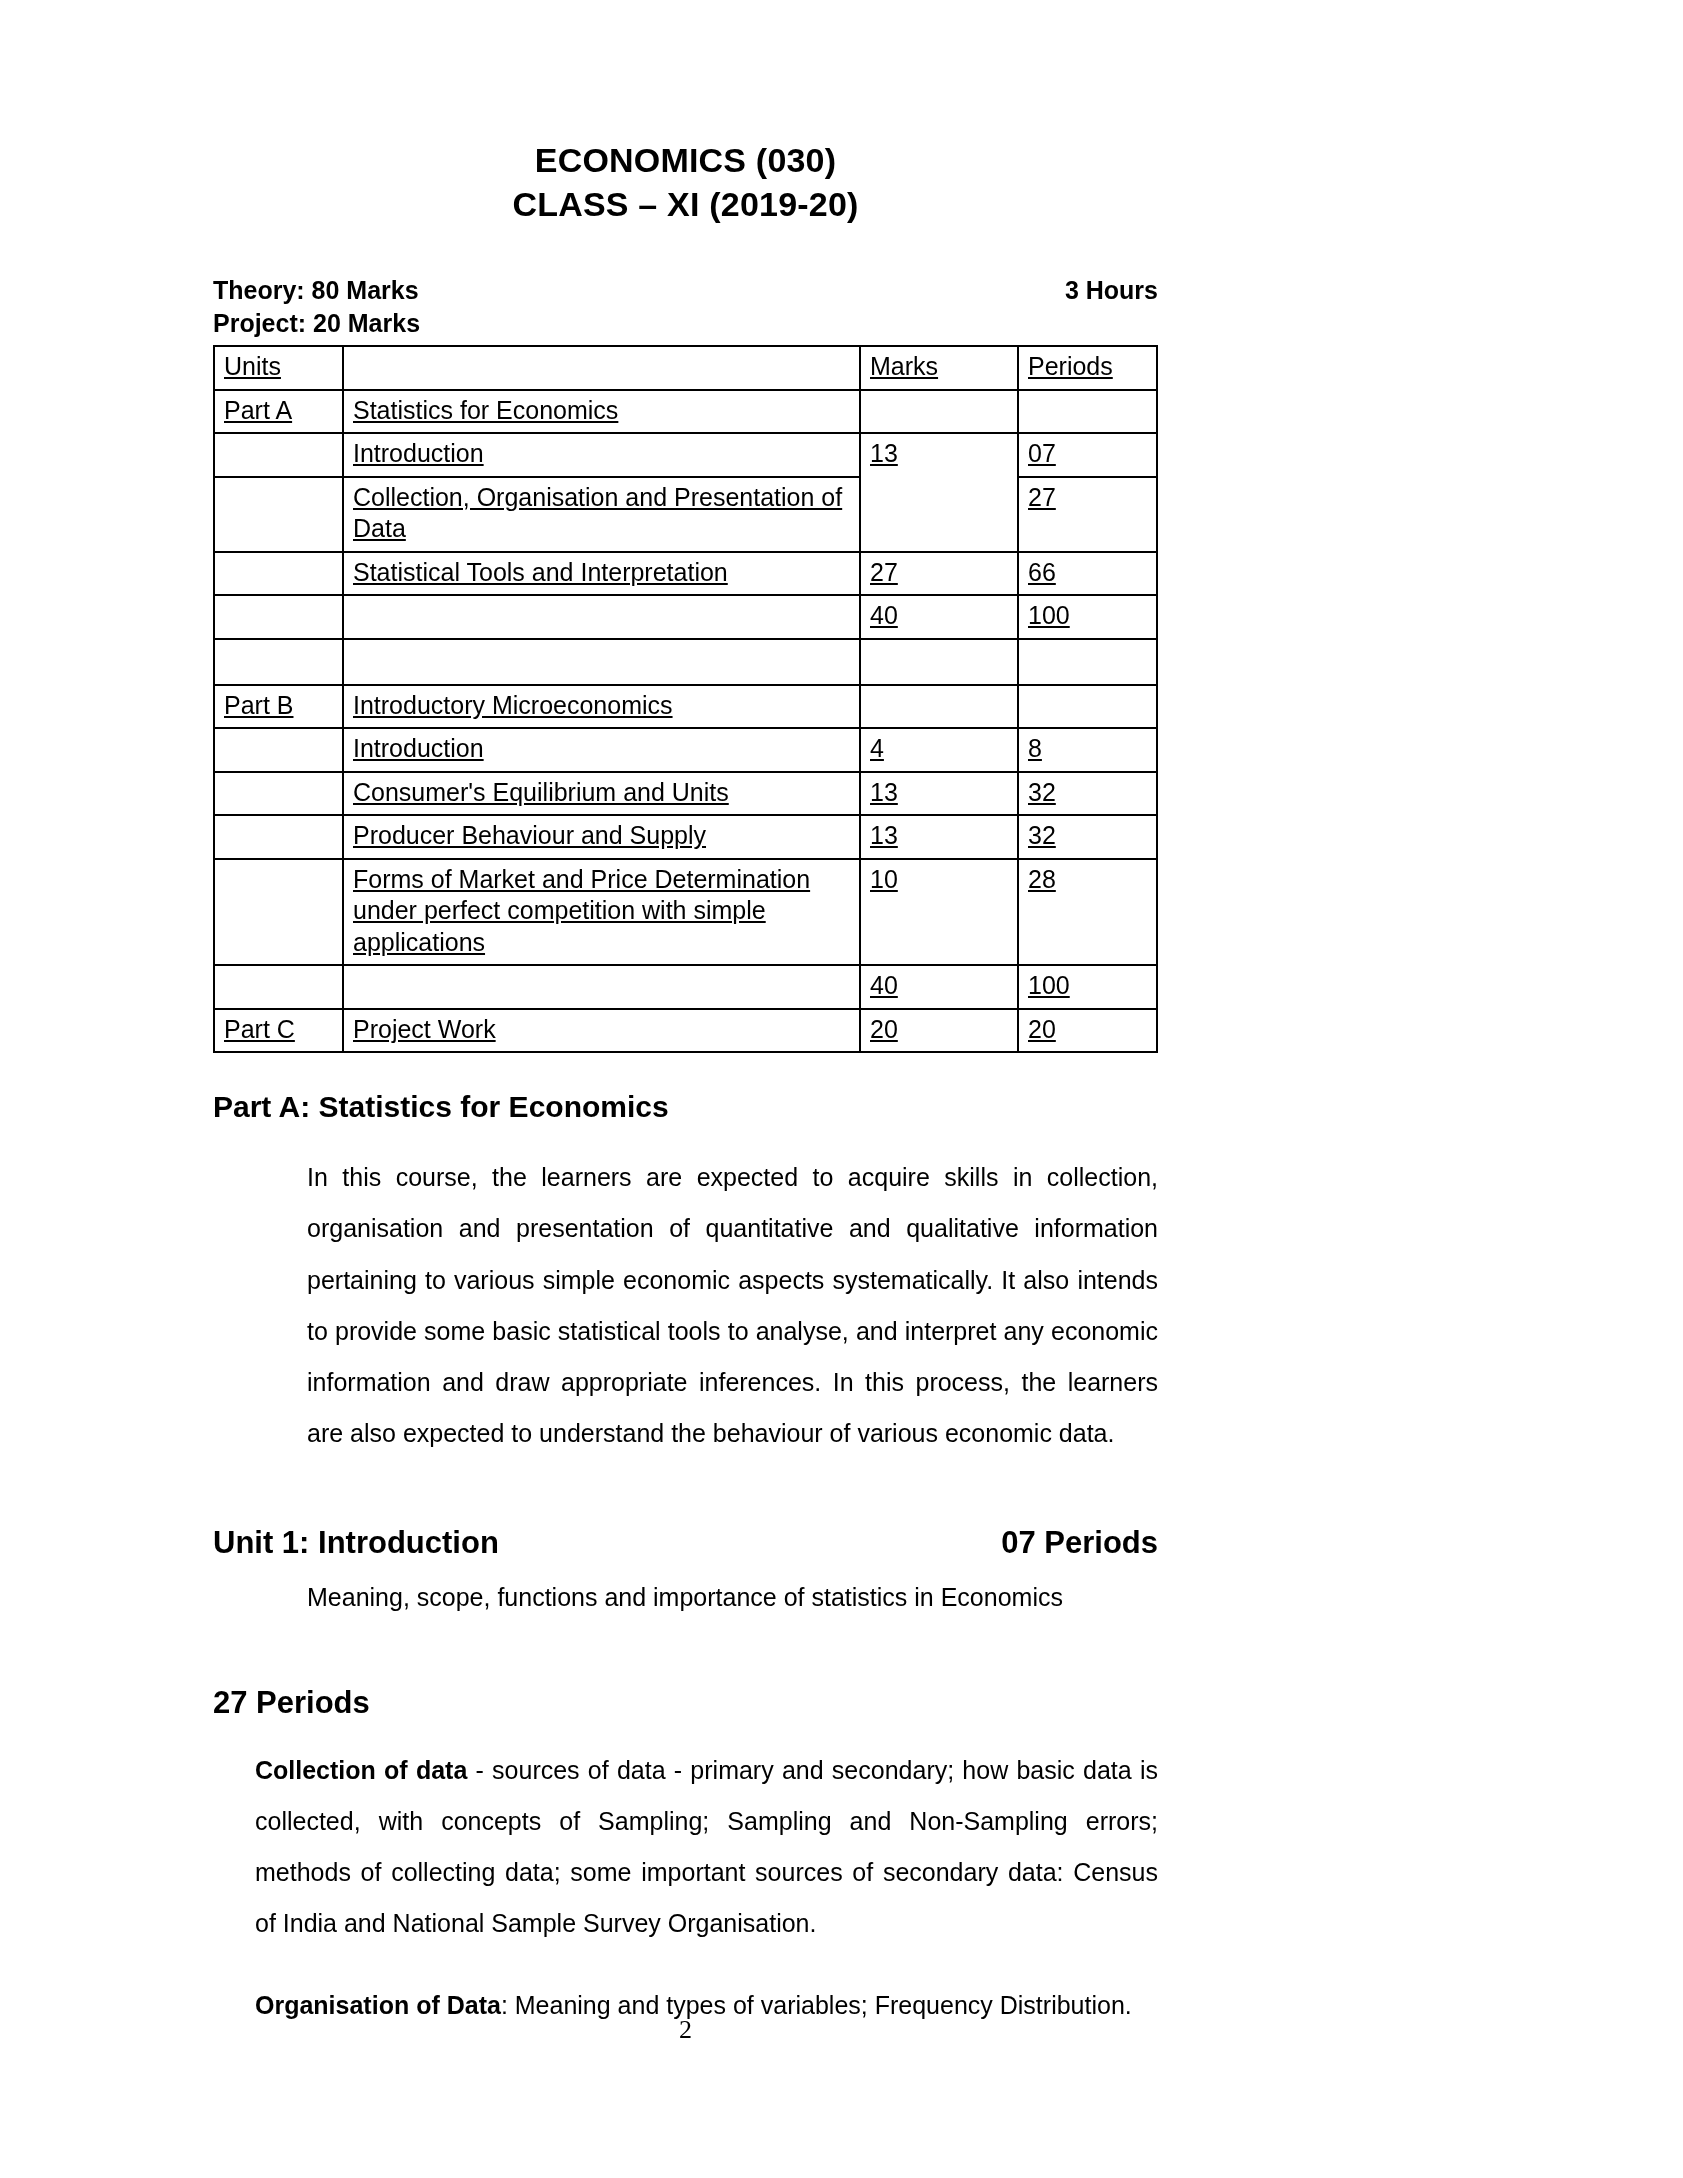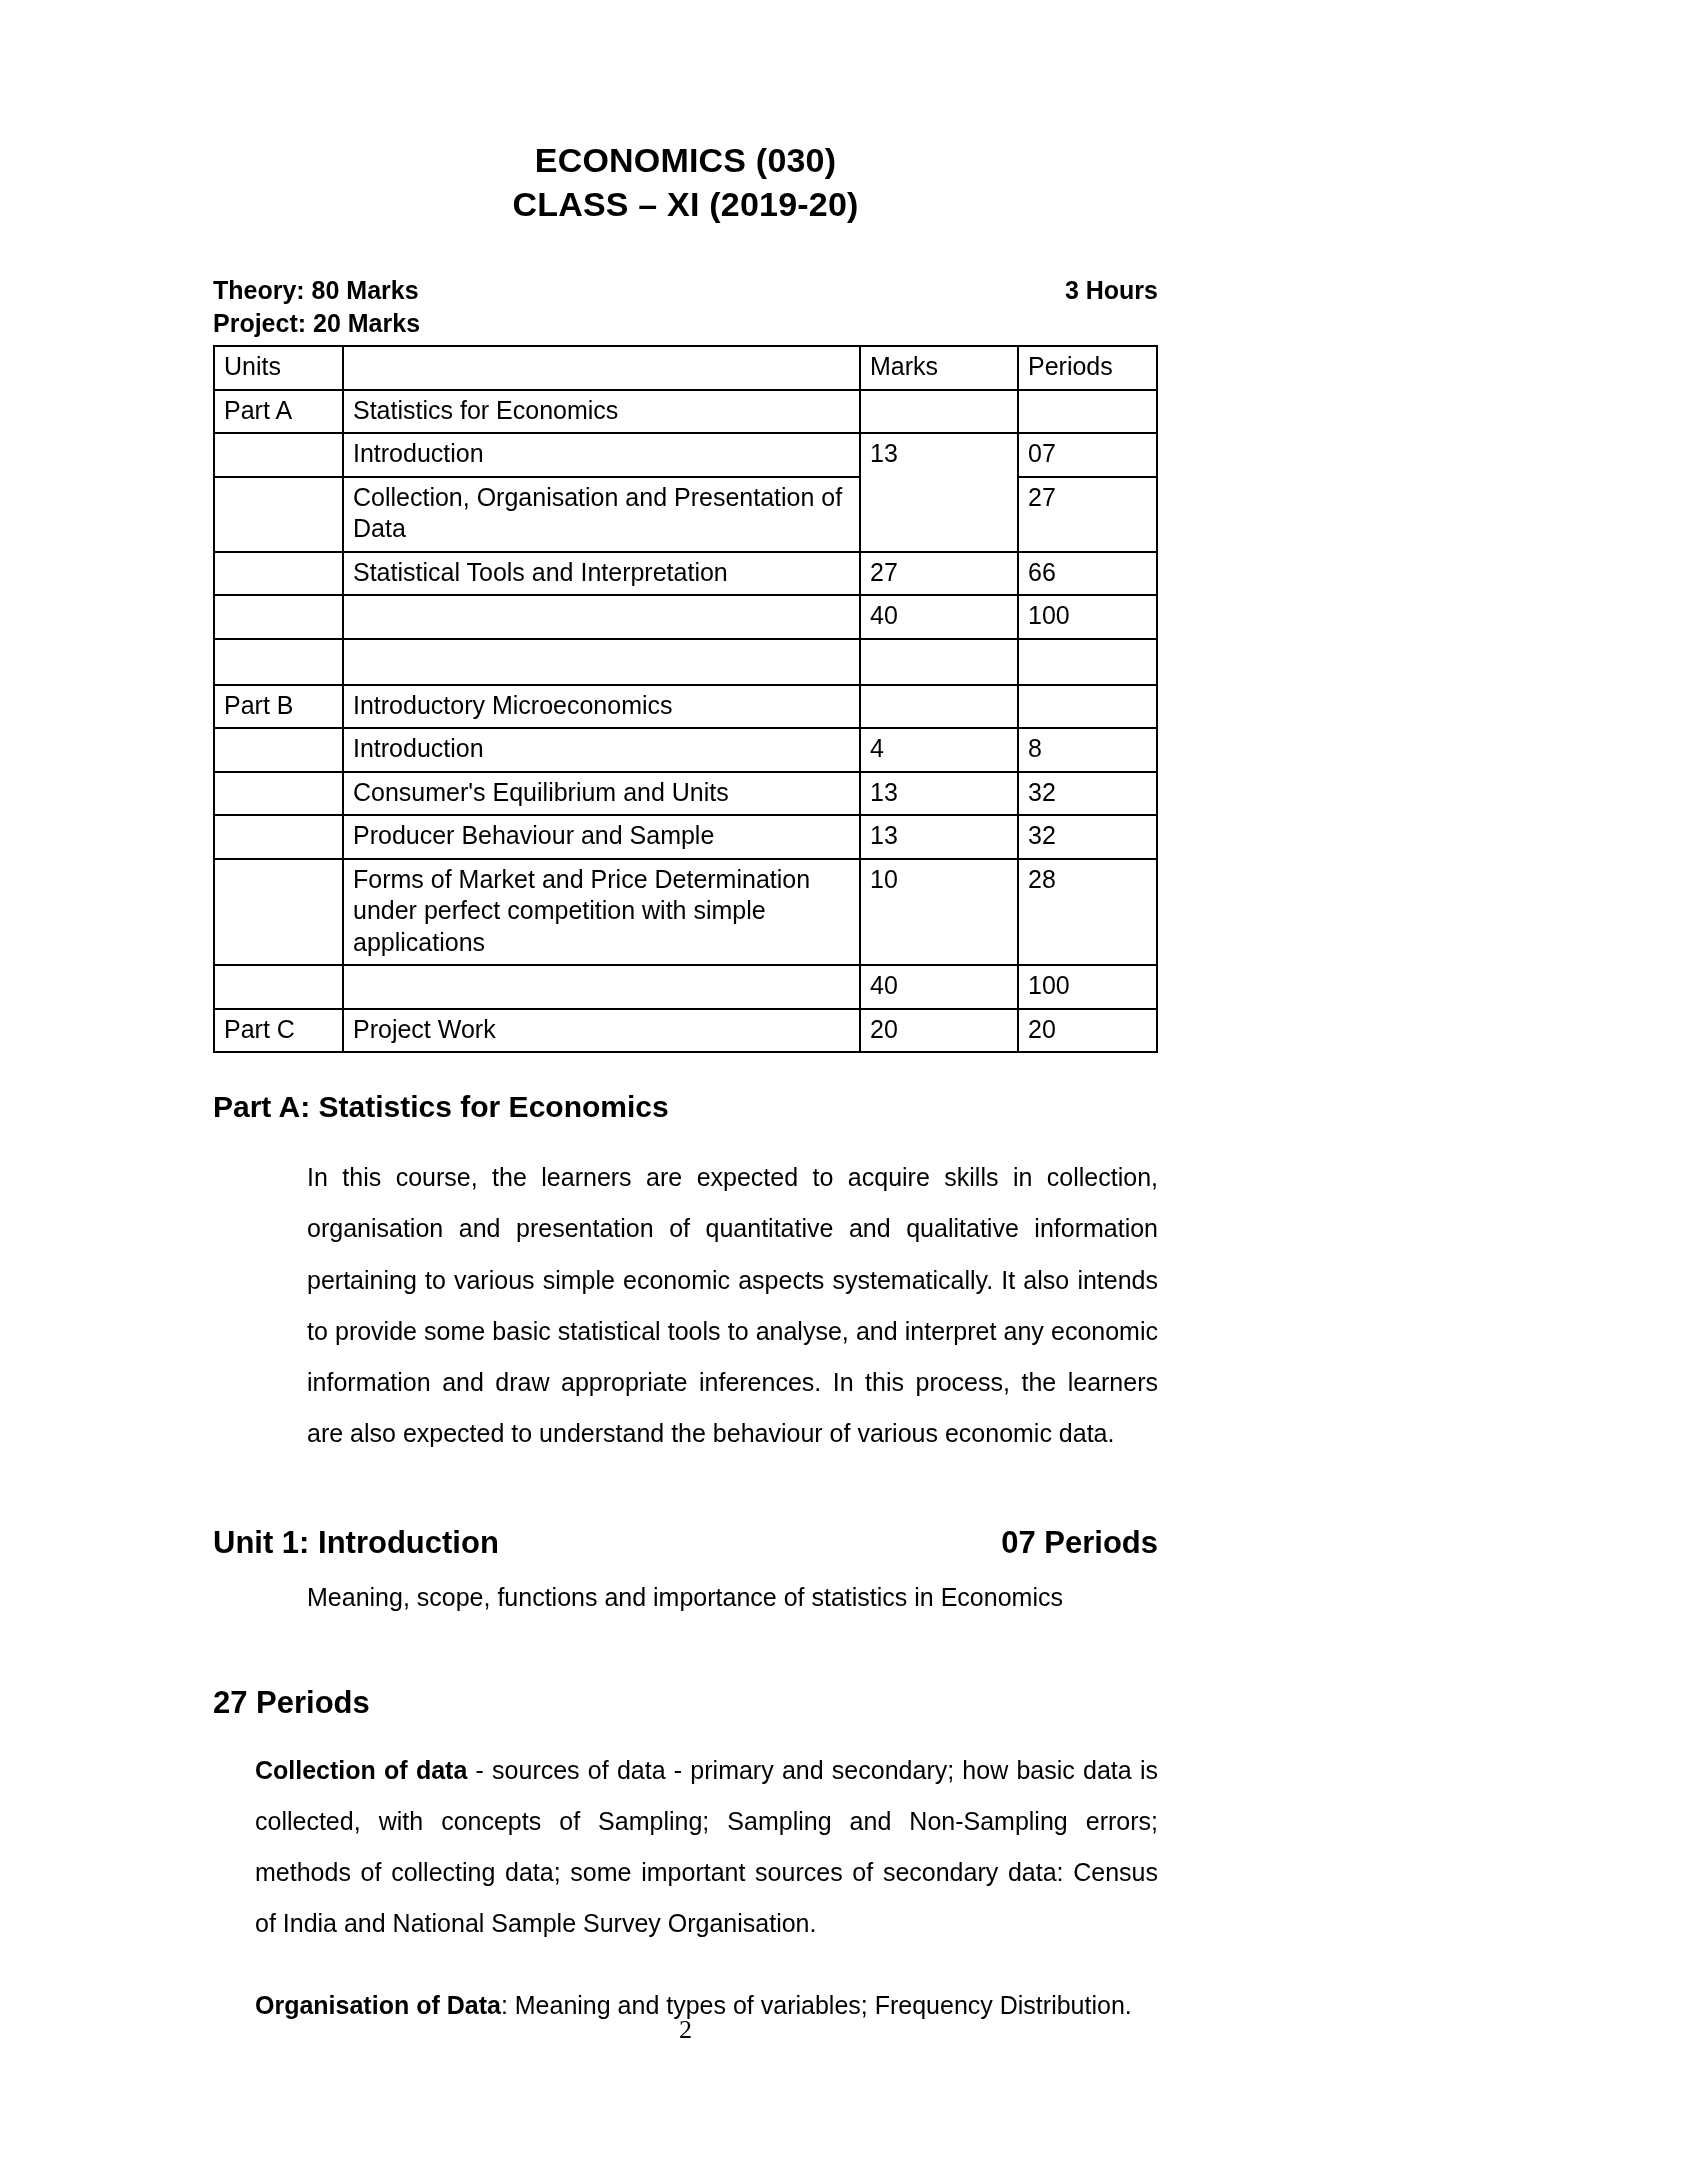--- a/index.html
+++ b/index.html
@@ -59,20 +59,21 @@
     font-size: 25px;
     table-layout: fixed;
   }
   table.syllabus td, table.syllabus th {
     border: 2px solid #000000;
     padding: 4px 11px 6px 9px;
     vertical-align: top;
     text-align: left;
     font-weight: normal;
     line-height: 1.26;
+    text-decoration: underline;
   }
   .col-units  { width: 129px; }
   .col-topic  { width: auto; }
   .col-marks  { width: 158px; }
   .col-periods{ width: 139px; }
 
   td.b, th.b { font-weight: bold; }
   tr.spacer td { height: 34px; }
   td.justify {
     text-align: justify;
@@ -220,21 +221,21 @@
 
       <tr>
         <td></td>
         <td>Consumer's Equilibrium and Units</td>
         <td>13</td>
         <td>32</td>
       </tr>
 
       <tr>
         <td></td>
-        <td>Producer Behaviour and Sample</td>
+        <td>Producer Behaviour and Supply</td>
         <td>13</td>
         <td>32</td>
       </tr>
 
       <tr>
         <td></td>
         <td class="justify">Forms of Market and Price Determination under perfect competition with simple applications</td>
         <td>10</td>
         <td>28</td>
       </tr>

